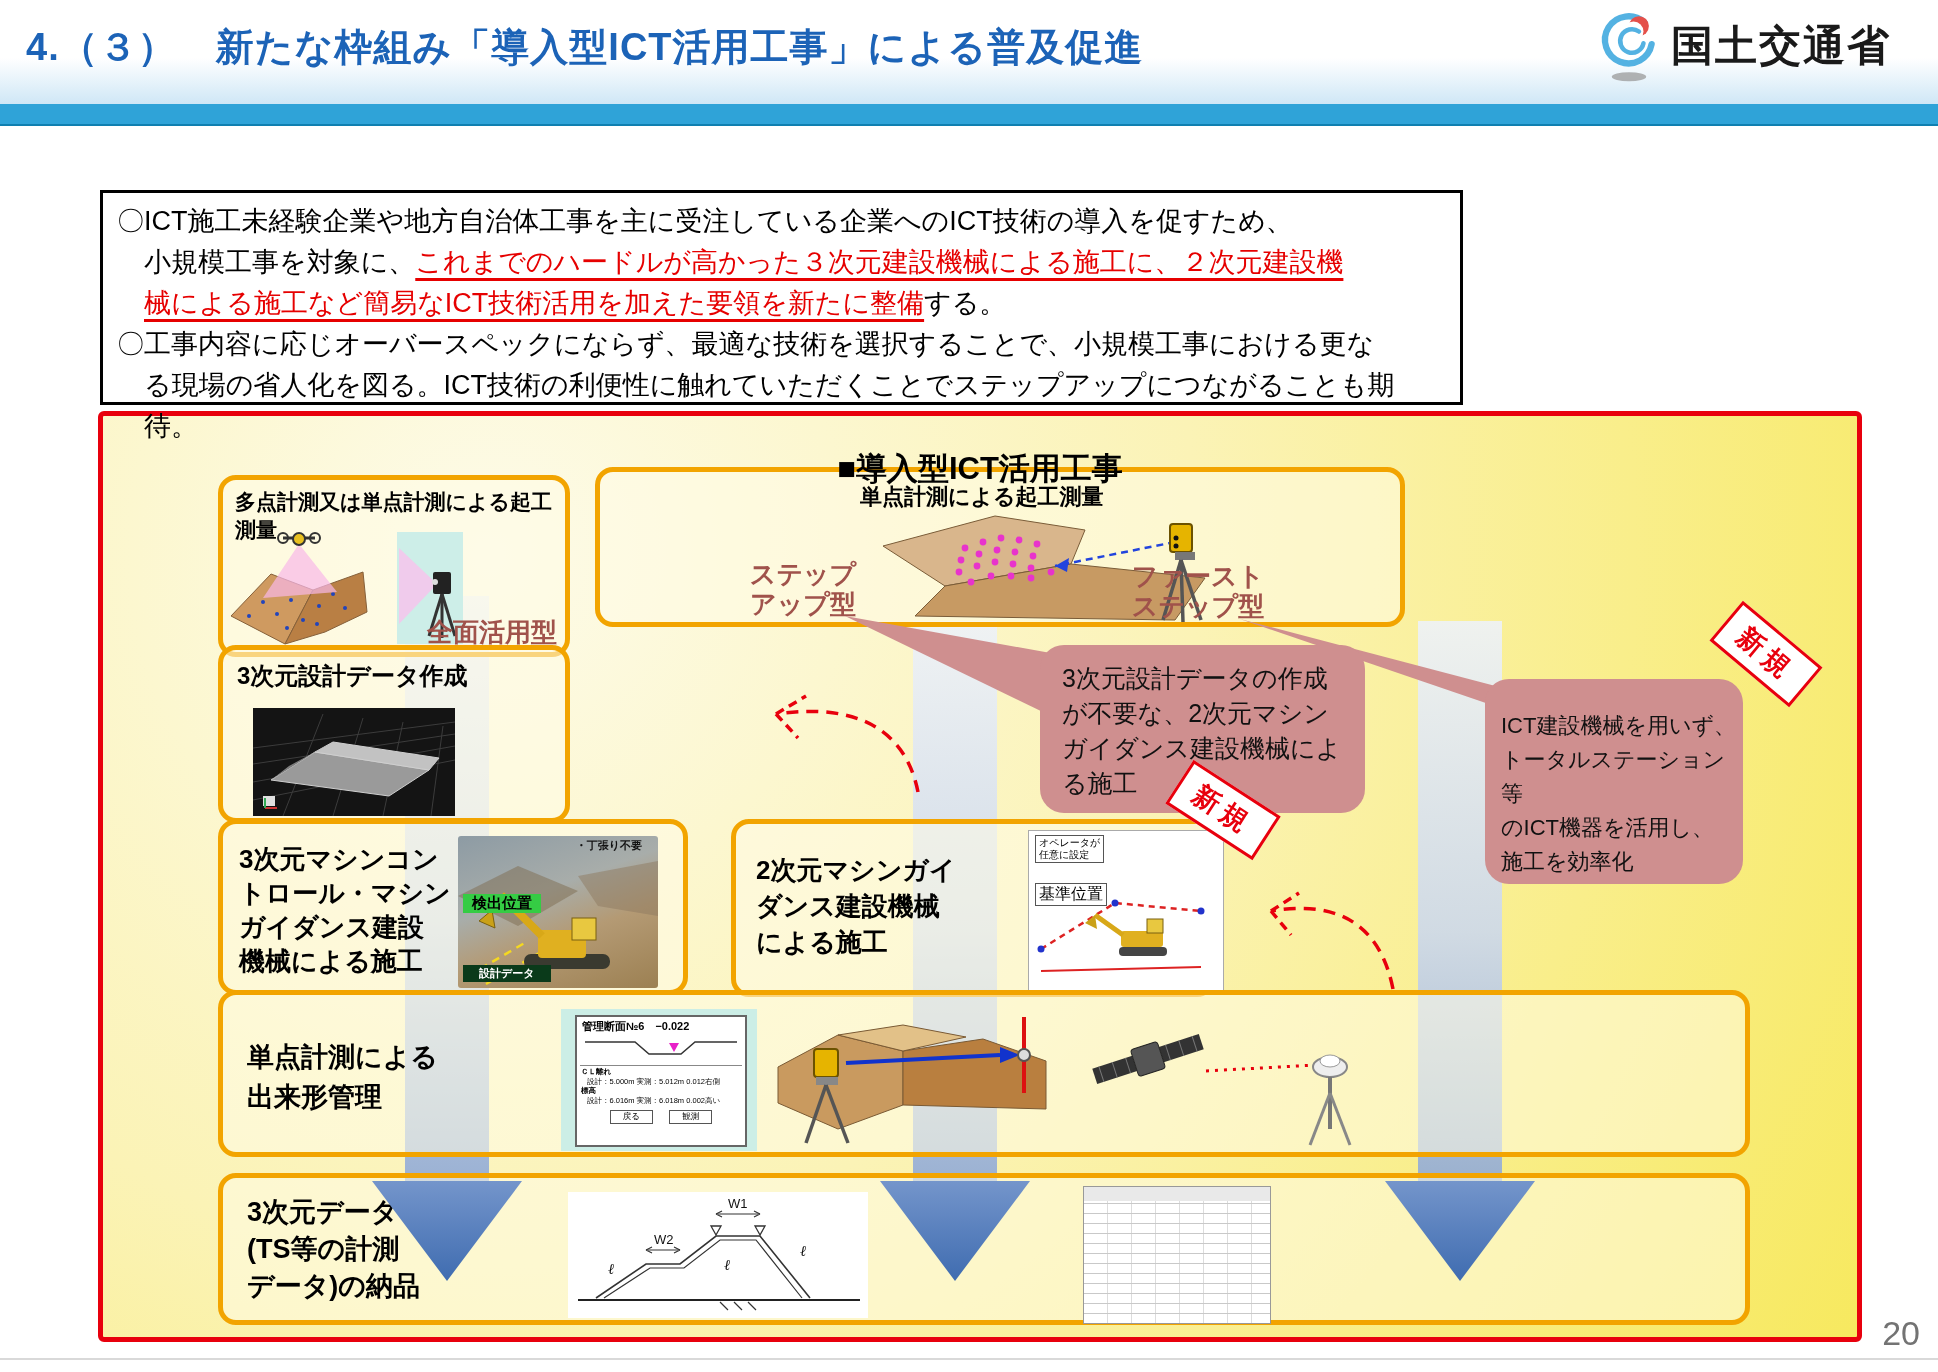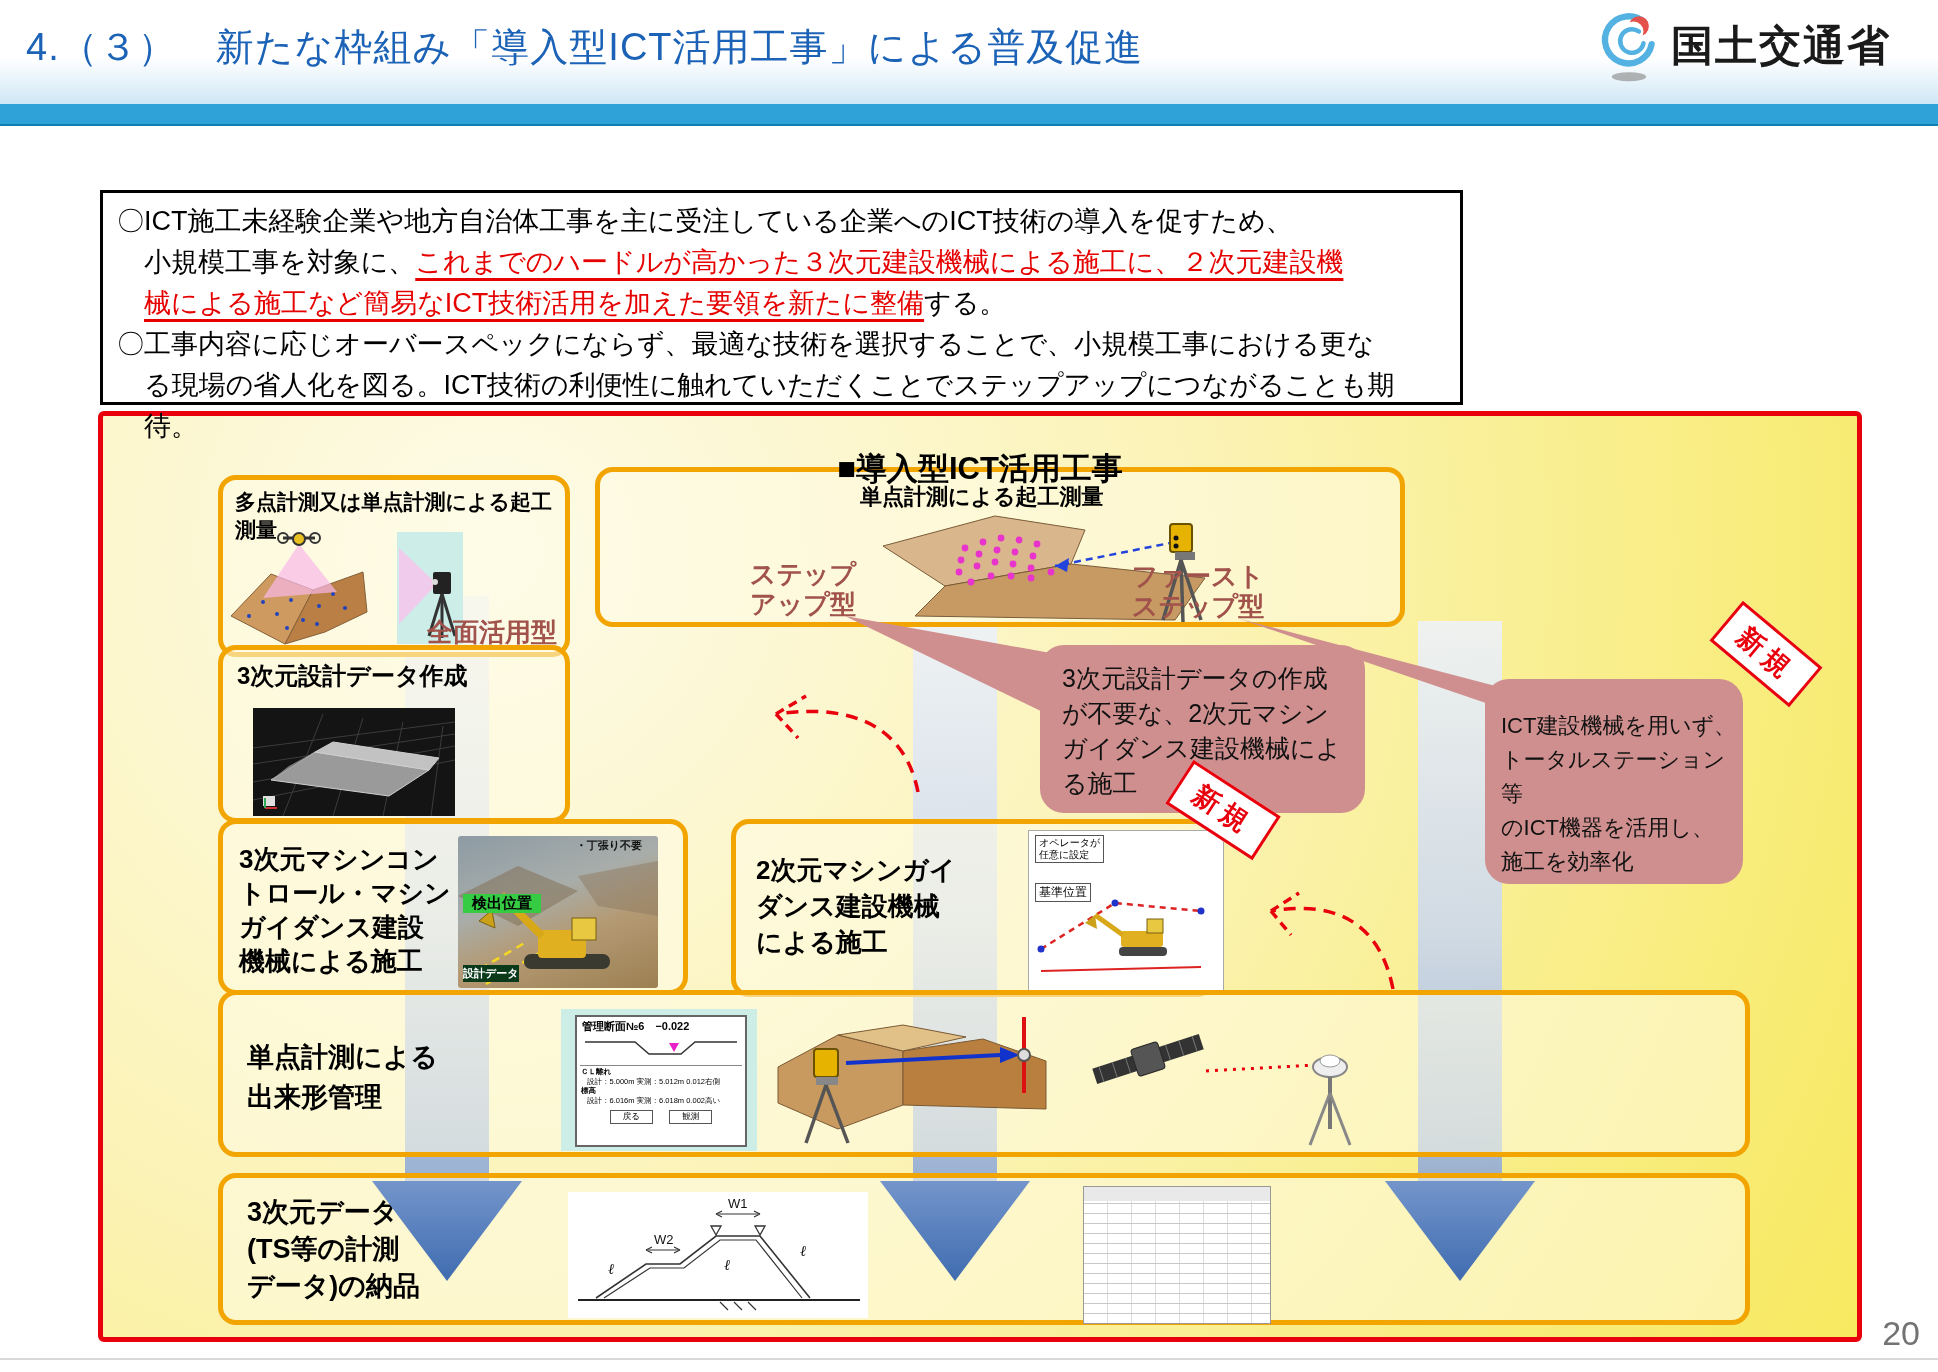--- a/index.html
+++ b/index.html
@@ -7,21 +7,21 @@
   .canvas{
     position:relative;width:1938px;height:1372px;overflow:hidden;background:#fff;
     font-family:"Liberation Sans","DejaVu Sans",sans-serif;color:#000;
   }
   .abs{position:absolute;}
   .ml{white-space:pre-line;}
 
   
   .hdr-grad{left:0;top:58px;width:100%;height:46px;background:linear-gradient(#ffffff,#cfe7f6);}
   .hdr-bar{left:0;top:104px;width:100%;height:22px;background:#2fa3d8;border-bottom:2px solid #0f7fb0;}
-  .page-title{left:26px;top:22px;width:1320px;font-size:38px;font-weight:normal;color:#1c63b7;letter-spacing:1px;z-index:4;}
+  .page-title{left:26px;top:22px;width:1320px;font-size:38px;font-weight:bold;color:#1c63b7;letter-spacing:1px;z-index:4;}
   .logo-wrap{left:1597px;top:10px;width:330px;height:72px;display:flex;align-items:center;gap:10px;z-index:4;}
   .logo-text{font-size:42px;font-weight:bold;color:#1a1a1a;letter-spacing:2px;}
 
   
   .intro-box{
     left:100px;top:190px;width:1363px;height:215px;background:#fff;border:3px solid #000;
     padding:8px 14px 6px 14px;font-size:27px;line-height:41px;color:#000;z-index:3;
   }
   .intro-box p{margin:0;text-indent:-27px;padding-left:27px;}
   .red-u{color:#e60000;text-decoration:underline;text-decoration-color:#e60000;
@@ -214,21 +214,21 @@
           <polygon points="120,40 200,25 200,80 140,70" fill="#8d7a60" opacity="0.5"></polygon>
           <path d="M10,140 L70,105 M28,148 L90,112" stroke="#f5d820" stroke-width="2.5" stroke-dasharray="8 6"></path>
           <rect x="66" y="118" width="86" height="15" rx="7" fill="#3a3a30"></rect>
           <rect x="80" y="94" width="48" height="28" rx="4" fill="#e0b020"></rect>
           <rect x="114" y="82" width="24" height="22" fill="#e8c840" stroke="#7a6010"></rect>
           <path d="M84,100 L46,62 L34,74" fill="none" stroke="#d8a818" stroke-width="8"></path>
           <path d="M34,74 l-13,11 l16,7 z" fill="#caa118" stroke="#7a6010"></path>
         </svg>
         <div class="mini-label" style="right:16px;top:2px;font-size:11px;color:#111;">・丁張り不要</div>
         <div class="mini-label" style="left:5px;top:58px;font-size:15px;background:#35cc44;color:#000;padding:0 9px;">検出位置</div>
-        <div class="mini-label" style="left:5px;bottom:6px;font-size:11px;background:#0a3a1a;color:#fff;padding:1px 0;">設計データ</div>
+        <div class="mini-label" style="left:5px;bottom:6px;font-size:11px;background:#0a3a1a;color:#fff;padding:1px 16px;">設計データ</div>
       </div>
     </div>
 
     <div class="abs pbox" style="left:628px;top:403px;width:484px;height:178px;">
       <div class="btitle ml" style="font-size:26px;line-height:36px;padding:28px 0 0 20px;">2次元マシンガイ
 ダンス建設機械
 による施工</div>
       <div class="abs" style="left:292px;top:6px;width:196px;height:164px;background:#fff;border:1px solid #aaa;z-index:2;">
         <svg width="180" height="162" viewBox="0 0 180 162">
           <path d="M12,118 L86,72 L172,80" fill="none" stroke="#dd2222" stroke-width="2.5" stroke-dasharray="6 5"></path>
@@ -237,21 +237,21 @@
             <circle cx="86" cy="72" r="3.5" fill="#2233cc"></circle>
             <circle cx="172" cy="80" r="3.5" fill="#2233cc"></circle>
           <rect x="92" y="100" width="42" height="16" rx="3" fill="#e0b020"></rect>
           <rect x="118" y="88" width="16" height="14" fill="#e8c840" stroke="#7a6010"></rect>
           <path d="M94,104 L66,84" fill="none" stroke="#d8a818" stroke-width="5"></path>
           <path d="M66,84 l-10,8 l12,6 z" fill="#caa118"></path>
           <rect x="90" y="116" width="48" height="9" rx="4" fill="#444"></rect>
         </svg>
         <div class="mini-label ml" style="left:6px;top:4px;font-size:10px;line-height:12px;border:1px solid #555;background:#fff;padding:1px 3px;font-weight:normal;">オペレータが
 任意に設定</div>
-        <div class="mini-label" style="left:6px;top:52px;font-size:12px;border:1px solid #555;background:#fff;padding:0 3px;font-weight:normal;">基準位置</div>
+        <div class="mini-label" style="left:6px;top:52px;font-size:16px;border:1px solid #555;background:#fff;padding:0 3px;font-weight:normal;">基準位置</div>
       </div>
     </div>
 
     <svg class="abs" style="left:0;top:0;z-index:3;pointer-events:none;" width="1764" height="931" viewBox="0 0 1764 931">
       <polygon points="742,200 992,245 944,298" fill="#cf8f8f"></polygon>
       <polygon points="1137,203 1400,272 1450,310" fill="#cf8f8f"></polygon>
     </svg>
 
     <div class="abs callout ml" style="left:937px;top:229px;width:325px;height:168px;font-size:25px;line-height:35px;padding:16px 0 0 22px;">3次元設計データの作成
 が不要な、2次元マシン

